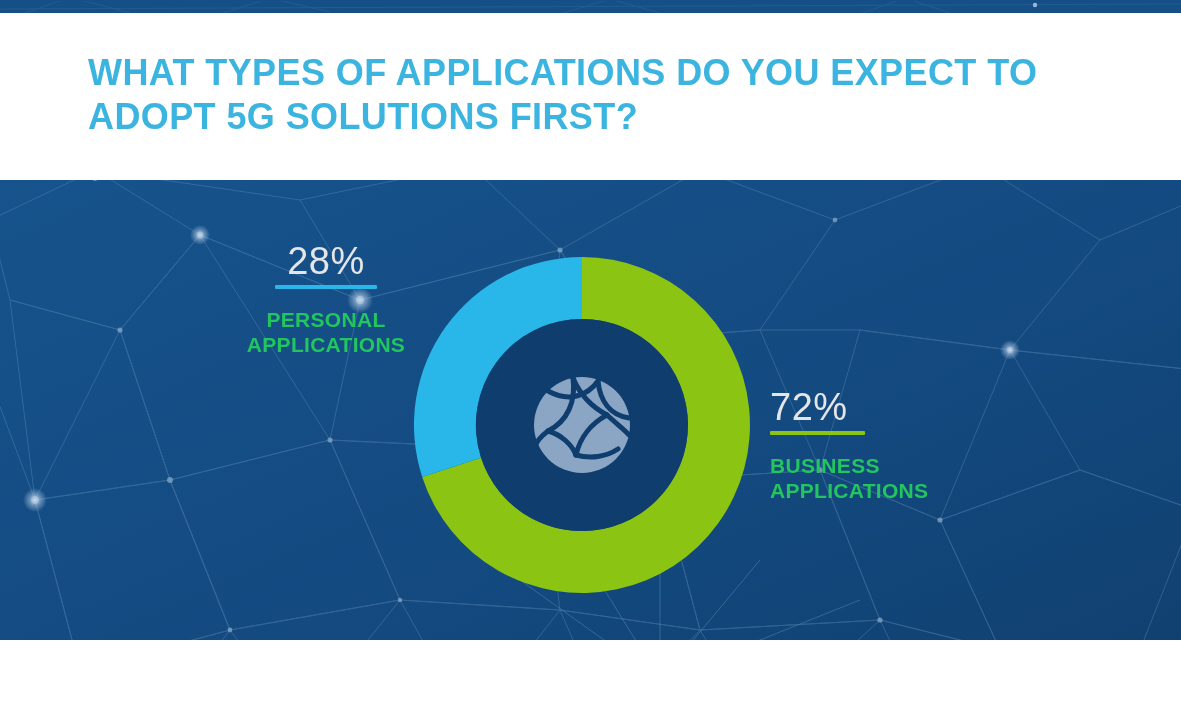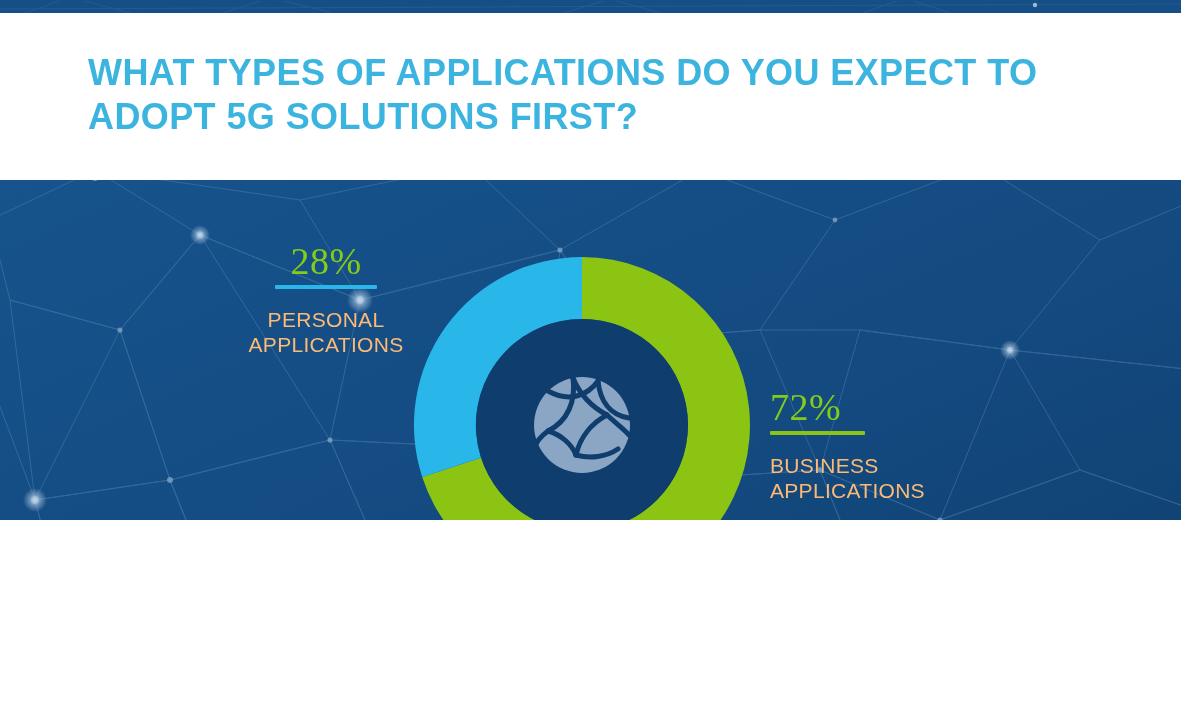--- a/index.html
+++ b/index.html
@@ -10,21 +10,21 @@
   body {
     width: 1181px;
     height: 710px;
     overflow: hidden;
     font-family: "Liberation Sans", sans-serif;
   }
 
   #infographic {
     position: relative;
     width: 1181px;
-    height: 520px;
+    height: 640px;
     overflow: hidden;
     background: #134a80;
   }
 
   
   .top-strip {
     position: absolute;
     left: 0; top: 0;
     width: 1181px;
     height: 13px;
@@ -85,43 +85,43 @@
 
   
   .stat {
     position: absolute;
     color: #ffffff;
   }
   .stat-left  { left: 236px; top: 60px;  width: 180px; text-align: center; }
   .stat-right { left: 770px; top: 206px; width: 200px; text-align: left;  }
 
   .stat-pct {
-    font-family: Liberation Serif, serif;
+    font-family: Liberation Sans, sans-serif;
     font-size: 38px;
     font-weight: 400;
     line-height: 42px;
-    color: #84cc16;
+    color: #e5e5e5;
     letter-spacing: 0.5px;
   }
   .stat-rule {
     height: 4px;
     margin-top: 3px;
     margin-bottom: 13px;
     border-radius: 1px;
   }
   .stat-left .stat-rule  { width: 102px; margin-left: auto; margin-right: auto; background: #29b6e8; }
   .stat-right .stat-rule { width: 95px;  background: #8cc413; }
 
   .stat-label {
     font-family: "Liberation Sans", sans-serif;
     font-size: 21px;
-    font-weight: 400;
+    font-weight: 700;
     line-height: 25px;
     letter-spacing: 0.3px;
-    color: #fdba74;
+    color: #22c55e;
     text-transform: uppercase;
     white-space: pre-line;
     margin-top: 18px;
   }
 
   
   .logo {
     position: absolute;
     right: 34px;
     bottom: 20px;

